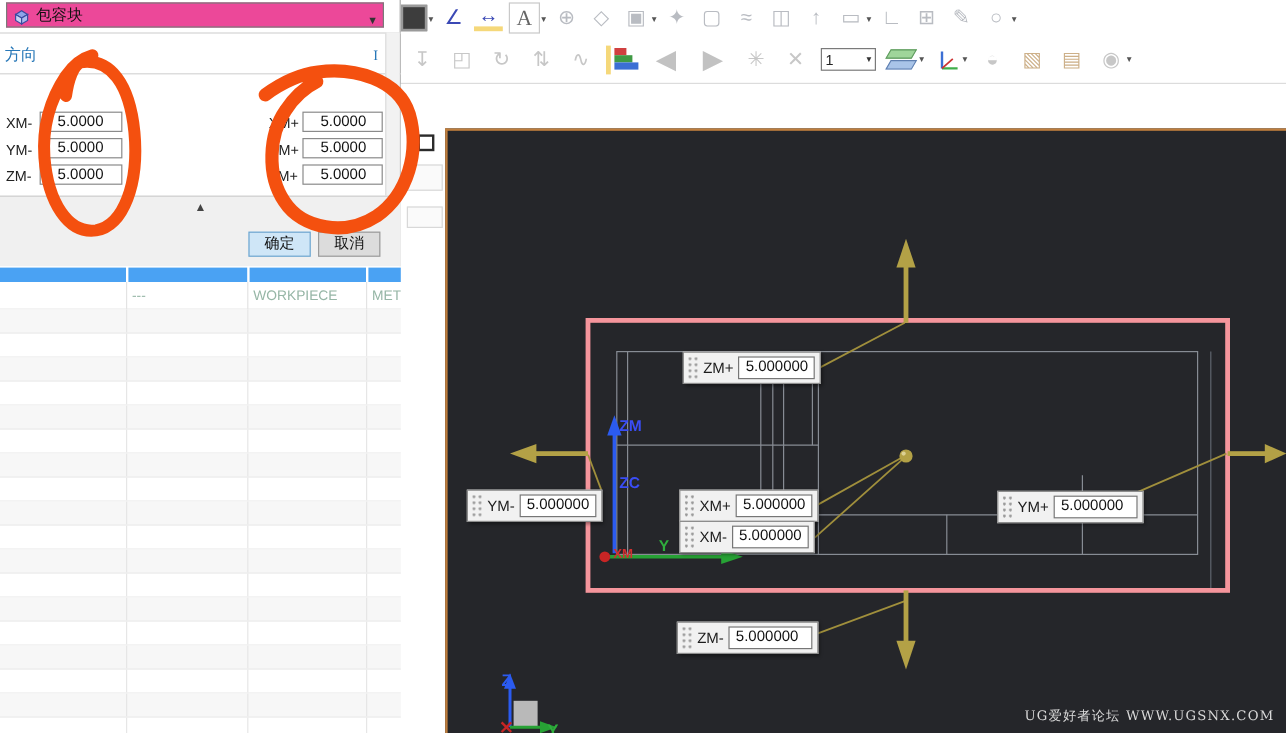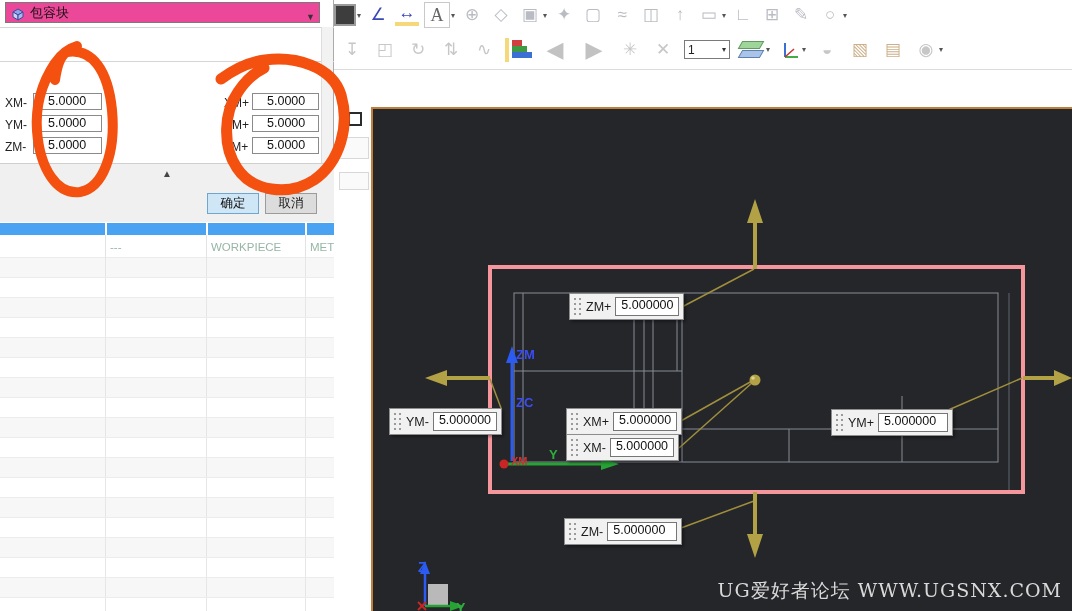--- a/index.html
+++ b/index.html
@@ -66,21 +66,21 @@
   #viewport { position:absolute; left:371px; top:107px; width:701px; height:504px; background:#25262a; border-top:2px solid #bf7e3e; border-left:2px solid #bf7e3e; }
   #vp-svg { position:absolute; left:0; top:0; }
   .vp-label { position:absolute; height:27px; background:#f1f1f1; border:1px solid #8d8d8d; box-shadow:1.5px 1.5px 3px rgba(0,0,0,.45); display:flex; align-items:center; padding:0 4px 0 3px; gap:4px; }
   .vp-handle { width:9px; height:19px; background:
       radial-gradient(circle at 2px 2px, #9a9a9a 1px, transparent 1.3px),
       radial-gradient(circle at 7px 2px, #9a9a9a 1px, transparent 1.3px);
       background-size:9px 5px; }
   .vp-name { font-size:12.5px; color:#1c1c1c; white-space:nowrap; }
   .vp-input { width:64px; height:19px; background:#fff; border:1px solid #767676; font-size:12.5px; color:#111; padding-left:5px; overflow:hidden; white-space:nowrap; }
   .vp-input.wide { width:70px; }
-  #watermark { position:absolute; right:10px; bottom:7px; font-family:"DejaVu Serif","Liberation Serif",serif; font-size:19px; color:#d9d9d9; letter-spacing:1px; }
+  #watermark { position:absolute; right:10px; bottom:7px; font-family:"DejaVu Serif","Liberation Serif",serif; font-size:11px; color:#d9d9d9; letter-spacing:1px; }
 
   
   #annot { position:absolute; left:0; top:0; z-index:99; pointer-events:none; }
 </style>
 </head>
 <body>
 
 <div class="tb-row" id="tb1">
     <div class="tb-item">
       <span class="swatch"></span>
@@ -214,20 +214,24 @@
   <div id="type-dd">
     <svg width="15" height="15">
       <polygon points="3,5 8,2 13,5 8,8" fill="#8fa3e8" stroke="#3a4aa0" stroke-width="1"></polygon>
       <polygon points="3,5 8,8 8,13 3,10" fill="#c9d2f2" stroke="#3a4aa0" stroke-width="1"></polygon>
       <polygon points="13,5 8,8 8,13 13,10" fill="#aab8ee" stroke="#3a4aa0" stroke-width="1"></polygon>
     </svg>
     <span class="dd-label">包容块</span>
     <span class="dd-caret">▼</span>
   </div>
   <div class="sect-line" style="top:27px"></div>
+  <div class="sect-head" style="top:33px">
+    <span class="sect-title">方向</span>
+    <span class="sect-ind">I</span>
+  </div>
   <div class="sect-line" style="top:61px"></div>
 
   <span class="lim-label" style="left:5px;top:96px">XM-</span>
   <div class="lim-field" style="left:33px;top:93px;width:69px">5.0000</div>
   <span class="lim-label" style="left:5px;top:118px">YM-</span>
   <div class="lim-field" style="left:33px;top:115px;width:69px">5.0000</div>
   <span class="lim-label" style="left:5px;top:140px">ZM-</span>
   <div class="lim-field" style="left:33px;top:137px;width:69px">5.0000</div>
 
   <span class="lim-label" style="left:224px;top:96px">XM+</span>

